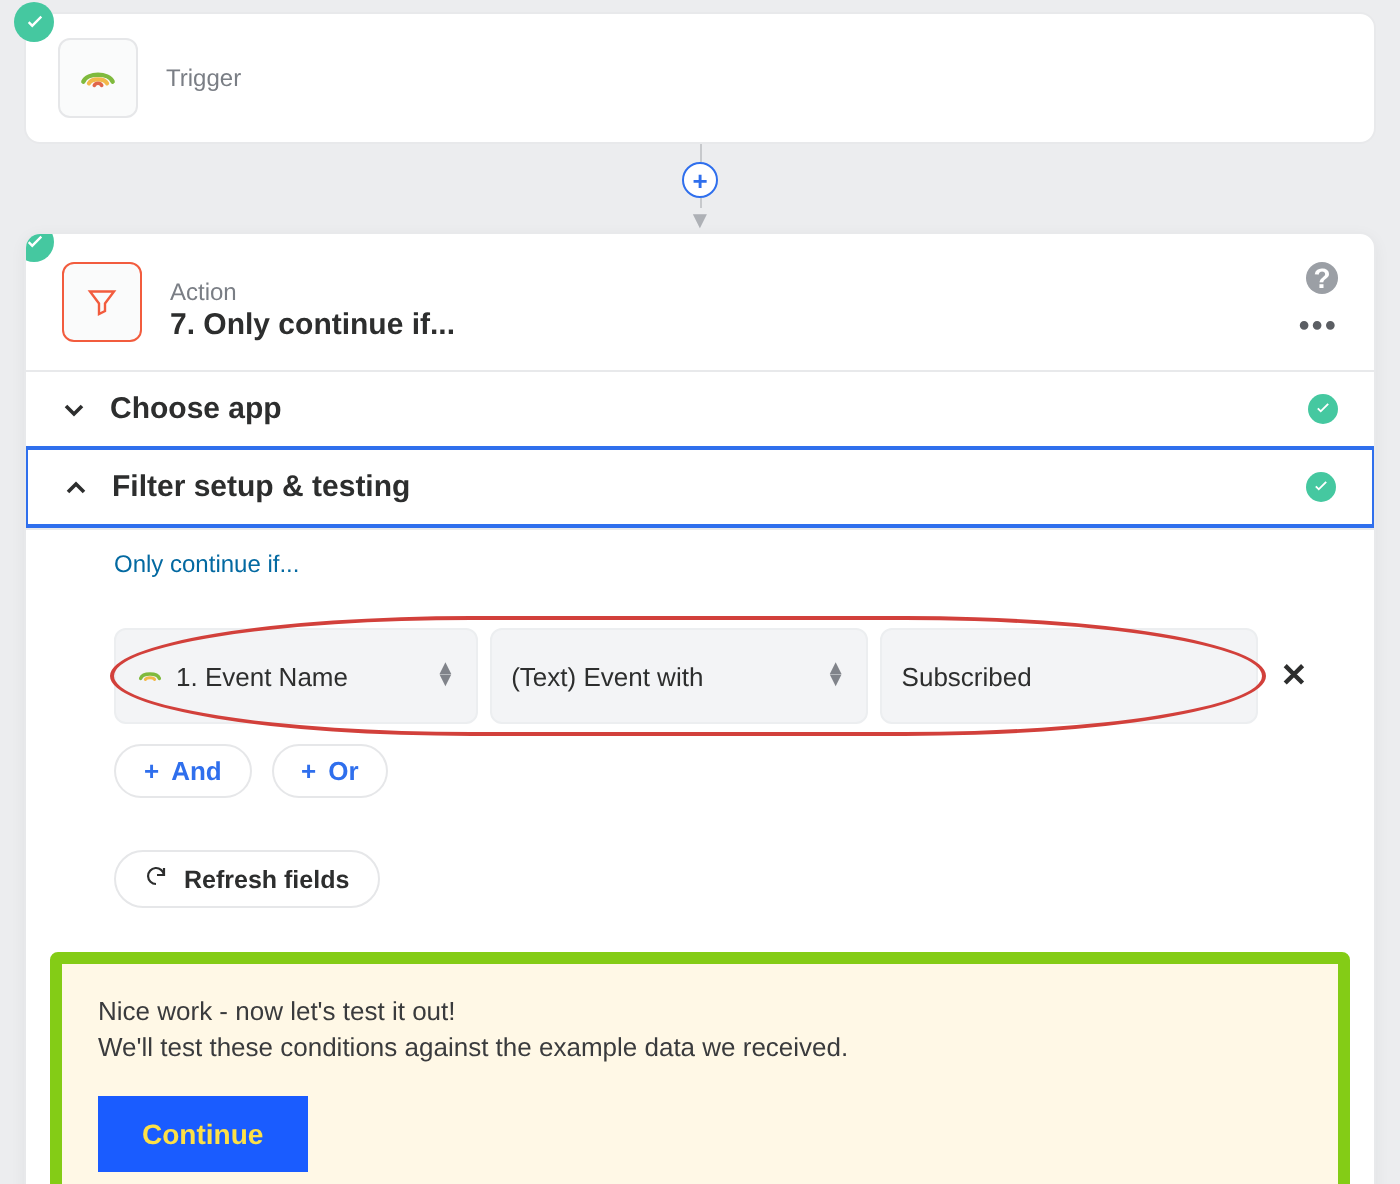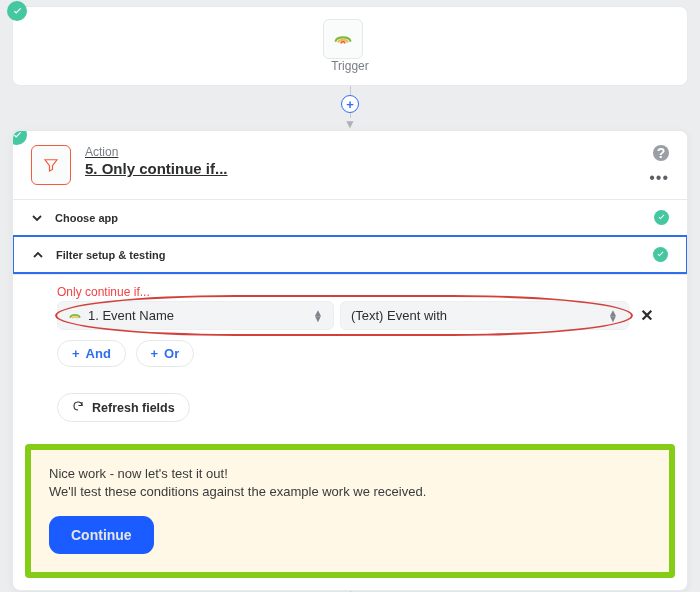--- a/index.html
+++ b/index.html
@@ -19,21 +19,20 @@
     border-radius: 8px;
     margin: 0 12px;
     position: relative;
     border: 1px solid #e8e9eb;
   }
   .trigger-card {
     margin-top: 6px;
     padding: 12px 16px;
     display: flex;
     align-items: center;
-    flex-direction: column;
   }
   .step-check {
     position: absolute;
     top: -6px;
     left: -6px;
     width: 20px;
     height: 20px;
     background: #45c8a0;
     border-radius: 50%;
     display: flex;
@@ -78,24 +77,23 @@
   }
   .arrow-down { color: #aeb1b6; font-size: 12px; line-height: 1; }
   .action-card {
     margin-top: 0;
     padding: 0;
     overflow: hidden;
     box-shadow: 0 2px 8px rgba(0,0,0,0.05);
   }
   .action-header {
     display: flex;
-    align-items: flex-start;
+    align-items: flex-end;
     padding: 14px 18px 14px 18px;
     position: relative;
-    text-decoration: underline;
   }
   .filter-icon-box {
     border-color: #f25c3e;
   }
   .filter-icon-box svg { width: 18px; height: 18px; }
   .action-header .help-icon {
     position: absolute;
     top: 14px;
     right: 18px;
     color: #9b9fa5;
@@ -119,21 +117,21 @@
     letter-spacing: 1px;
     cursor: pointer;
   }
   .section-row {
     display: flex;
     align-items: center;
     padding: 10px 18px;
     border-top: 1px solid #e8e9eb;
     cursor: pointer;
     font-weight: 700;
-    font-size: 11px;
+    font-size: 15px;
   }
   .section-row .chev {
     margin-right: 12px;
     width: 12px;
     display: flex;
     align-items: center;
     justify-content: center;
   }
   .section-row .ok-badge {
     margin-left: auto;
@@ -153,22 +151,22 @@
     border-right: 2px solid #2f6fed;
     margin: 0 -1px;
     text-align: center;
   }
   .section-body {
     padding: 10px 28px 6px 44px;
     border-top: 1px solid #e8e9eb;
   }
   .field-label {
     font-size: 12px;
-    color: #ef4444;
-    margin-bottom: 2px;
+    color: #0369a1;
+    margin-bottom: 25px;
   }
   .cond-row {
     position: relative;
     display: flex;
     gap: 6px;
     align-items: center;
     margin-bottom: 10px;
   }
   .annot-ellipse {
     position: absolute;
@@ -177,21 +175,21 @@
     top: -6px;
     bottom: -6px;
     border: 2px solid #d2403b;
     border-radius: 50% / 80%;
     pointer-events: none;
   }
   .combo {
     background: #f3f4f6;
     border: 1px solid #eceef0;
     border-radius: 6px;
-    height: 29px;
+    height: 48px;
     display: flex;
     align-items: center;
     padding: 0 10px;
     font-size: 13px;
     flex: 1;
     min-width: 0;
     cursor: pointer;
   }
   .combo .lead-icon { margin-right: 6px; display: flex; align-items: center; }
   .combo .txt { flex: 1; white-space: nowrap; overflow: hidden; text-overflow: ellipsis; }
@@ -244,23 +242,23 @@
     border: 6px solid #84cc16;
     border-radius: 4px;
     padding: 16px 34px 18px 18px;
     font-size: 13px;
     color: #3a3b3d;
   }
   .test-box p { margin: 0 0 3px 0; }
   .continue-btn {
     display: inline-block;
     background: #1a5cff;
-    color: #e5e5e5;
+    color: #fde047;
     border: none;
-    border-radius: 11px;
+    border-radius: 0;
     padding: 11px 22px;
     font-size: 14px;
     font-weight: 700;
     margin-top: 14px;
     cursor: pointer;
   }
   .chev svg { width: 12px; height: 12px; }
   .small-klaviyo { width: 14px; height: 14px; }
   .end-line { width:1px; height:10px; background:#c7c9cc; margin: 0 auto; }
 </style>
@@ -300,21 +298,21 @@
   </div>
 
   <div class="action-header">
     <div class="app-icon filter-icon-box">
       <svg viewBox="0 0 24 24">
           <path d="M4 5h16l-6 8v5l-4 2v-7z" fill="none" stroke="#f25c3e" stroke-width="1.6"></path>
         </svg>
     </div>
     <div class="step-meta">
       <div class="type">Action</div>
-      <div class="title">5. Only continue if...</div>
+      <div class="title">7. Only continue if...</div>
     </div>
     <div class="help-icon">?</div>
     <div class="more-icon">•••</div>
   </div>
 
   <div class="section-row">
     <span class="chev">
       <svg viewBox="0 0 12 12">
           <path d="M2 4l4 4 4-4" fill="none" stroke="#2d2e2e" stroke-width="1.8"></path>
         </svg>
@@ -362,20 +360,23 @@
       </div>
 
       <div class="combo" style="flex:1.1">
         <span class="txt">(Text) Event with</span>
         <span class="sorter">
             <span>▲</span>
             <span>▼</span>
           </span>
       </div>
 
+      <div class="combo" style="flex:1.1">
+        <span class="txt">Subscribed</span>
+      </div>
 
       <div class="remove-x">✕</div>
     </div>
 
     <div>
       <span class="pill-btn">
         <span class="plus">+</span>
         <span>And</span>
       </span>
       <span class="pill-btn">
@@ -390,18 +391,18 @@
             <path d="M20 11A8 8 0 1 0 12 20" fill="none" stroke="#2d2e2e" stroke-width="2.2"></path>
             <path d="M20 4v7h-7" fill="none" stroke="#2d2e2e" stroke-width="2.2"></path>
           </svg>
       </span>
       <span>Refresh fields</span>
     </span>
   </div>
 
   <div class="test-box">
     <p>Nice work - now let's test it out!</p>
-    <p>We'll test these conditions against the example work we received.</p>
+    <p>We'll test these conditions against the example data we received.</p>
     <button class="continue-btn">Continue</button>
   </div>
 </div>
 
 <div class="end-line"></div>
 
 </body></html>

